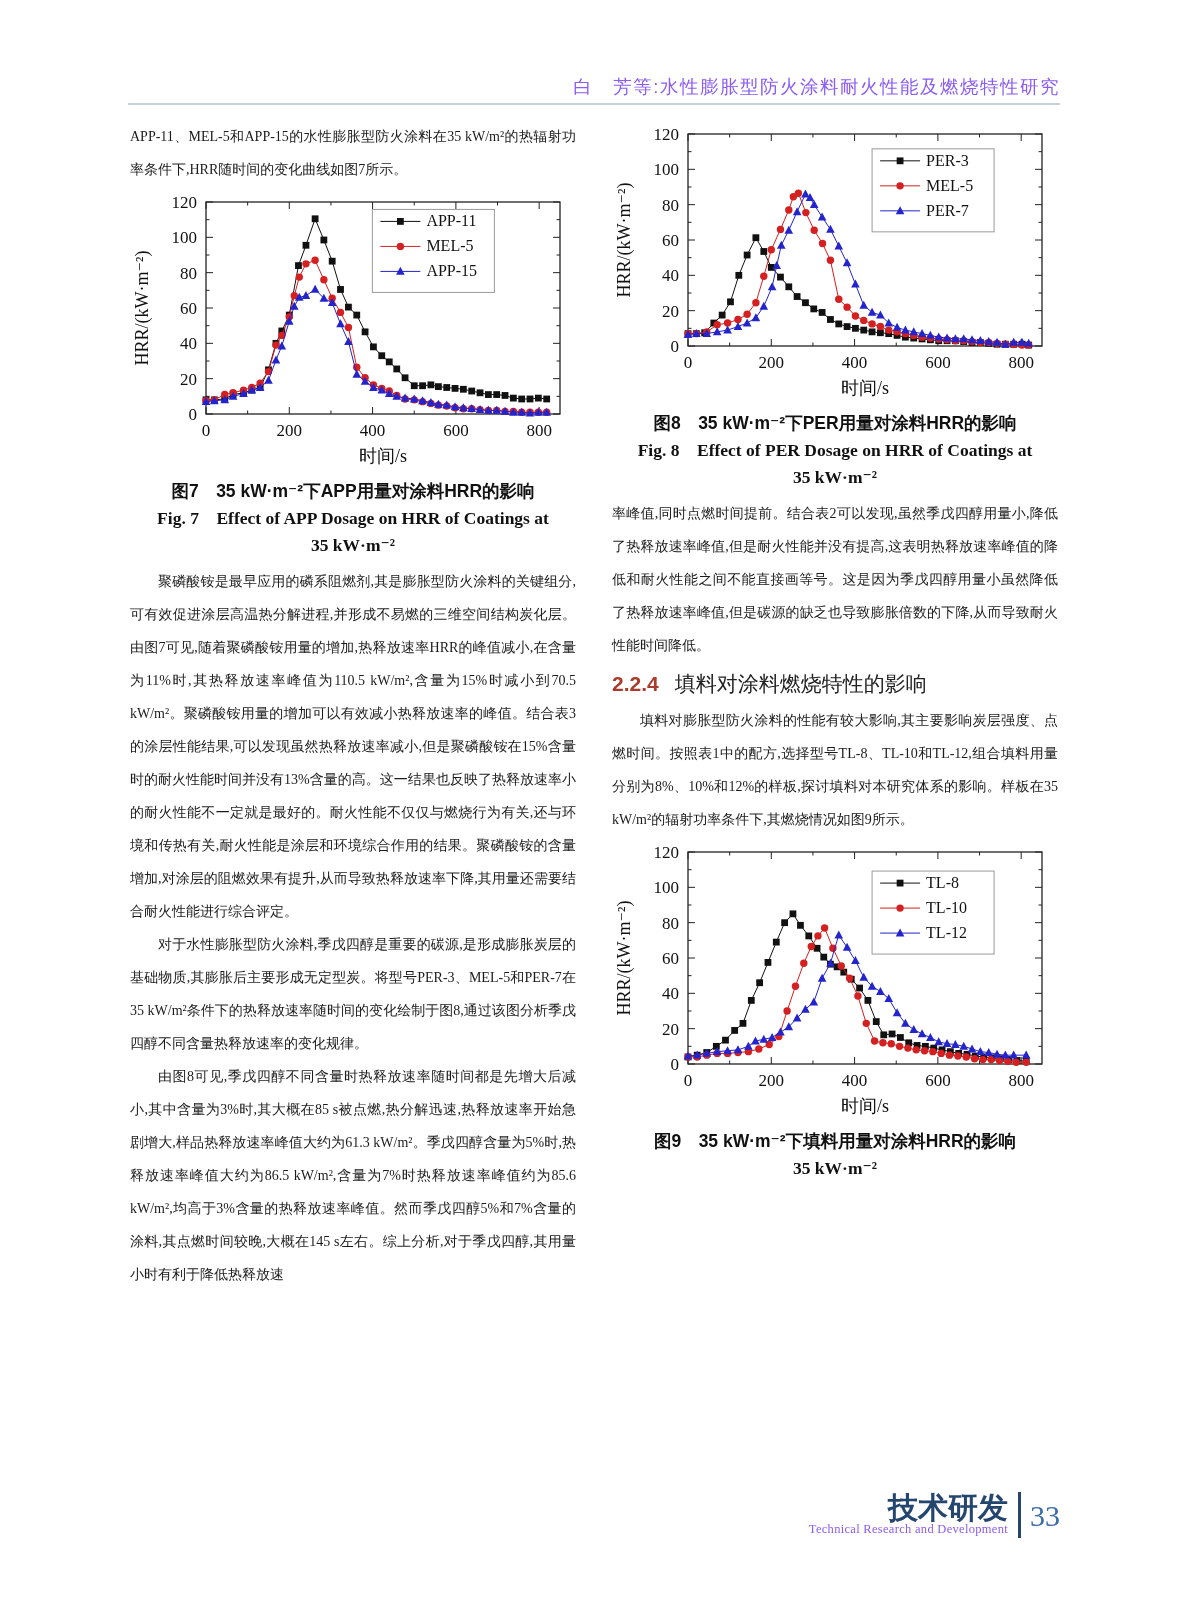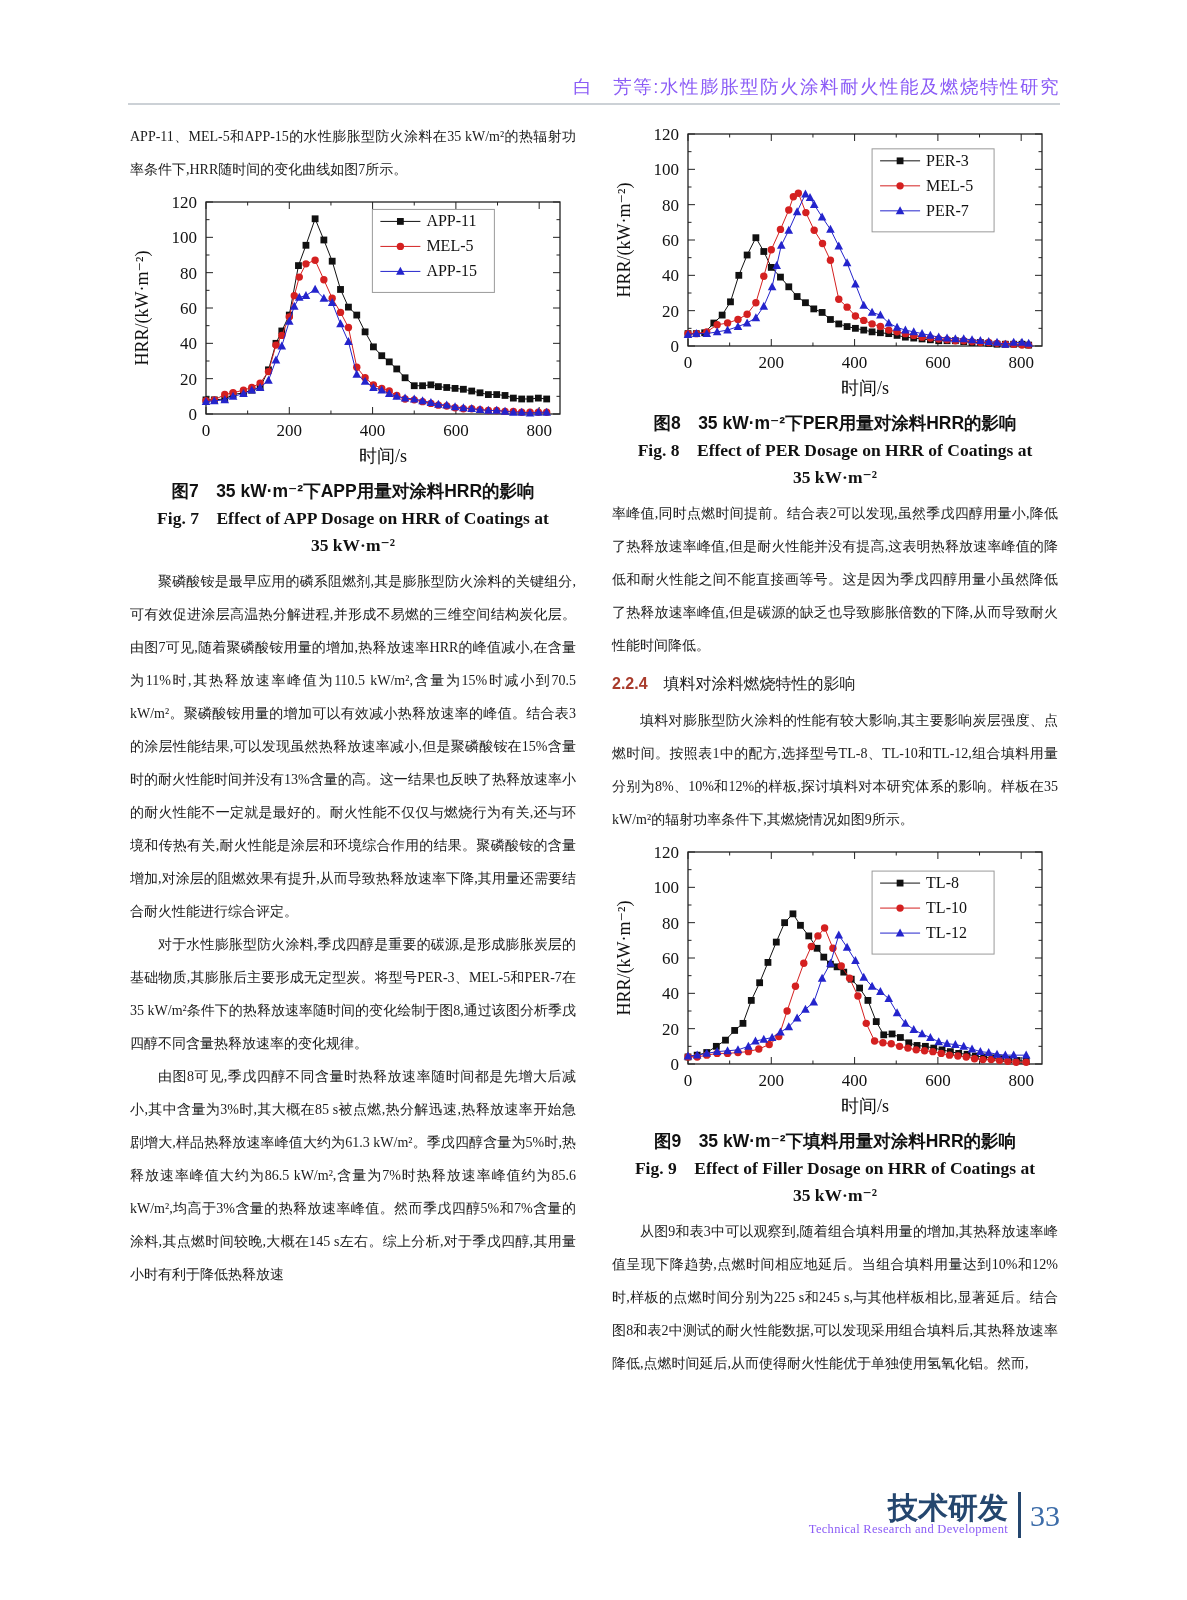--- a/index.html
+++ b/index.html
@@ -14,21 +14,21 @@
   .col-right{left:612px;top:118px;}
   p.body{margin:0;font-size:14px;line-height:33px;text-align:justify;color:#1b1b1b;}
   p.indent{text-indent:2em;}
   figure{margin:6px 0 6px;padding:0;}
   svg.chart{display:block;margin:0 auto;}
   svg.chart text{font-family:"Liberation Serif","DejaVu Serif",serif;}
   .cap-zh{font-family:"Liberation Sans","DejaVu Sans",sans-serif;font-weight:bold;
         font-size:17.5px;text-align:center;line-height:27px;color:#111;}
   .cap-en{font-family:"Liberation Serif","DejaVu Serif",serif;font-weight:bold;
         font-size:17.5px;text-align:center;line-height:27px;color:#111;}
-  .sect{margin:4px 0 2px;font-size:16px;line-height:36px;}
+  .sect{margin:4px 0 2px;font-size:21px;line-height:36px;}
   .sect-num{color:#a93c2c;font-family:"Liberation Sans","DejaVu Sans",sans-serif;font-weight:bold;}
   .sect-title{font-family:"Liberation Sans","DejaVu Sans",sans-serif;color:#222;margin-left:16px;}
   .footer{position:absolute;top:1492px;right:127px;display:flex;align-items:flex-end;}
   .footer-zh{font-family:"Liberation Sans","DejaVu Sans",sans-serif;font-weight:bold;
         font-size:30px;color:#24466e;text-align:right;line-height:24px;}
   .footer-en{font-family:"Liberation Serif","DejaVu Serif",serif;font-size:12.5px;
         color:#8b5cf6;text-align:right;line-height:18px;letter-spacing:0.3px;}
   .footer-bar{width:3px;height:46px;background:#24466e;margin:0 9px 0 10px;}
   .footer-num{font-family:"Liberation Serif","DejaVu Serif",serif;font-size:30px;
         color:#3c6ca8;line-height:30px;margin-bottom:7px;}
@@ -666,25 +666,23 @@
           <rect x="284.68000000000006" y="37.68" width="6.8" height="6.8" fill="#111111"></rect>
           <text x="314.08000000000004" y="46.08" font-size="16" fill="#111">TL-8</text>
           <line x1="268.08000000000004" y1="66.08" x2="308.08000000000004" y2="66.08" stroke="#d42020" stroke-width="1"></line>
           <circle cx="288.08000000000004" cy="66.08" r="3.7" fill="#d42020"></circle>
           <text x="314.08000000000004" y="71.08" font-size="16" fill="#111">TL-10</text>
           <line x1="268.08000000000004" y1="91.08" x2="308.08000000000004" y2="91.08" stroke="#2424cc" stroke-width="1"></line>
           <path d="M288.08000000000004 86.48L292.38000000000005 94.48L283.78000000000003 94.48Z" fill="#2424cc"></path>
           <text x="314.08000000000004" y="96.08" font-size="16" fill="#111">TL-12</text>
         </svg>
       <div class="cap-zh">图9　35 kW·m⁻²下填料用量对涂料HRR的影响</div>
-      <div class="cap-en">Fig. 9　Effect of Filler Dosage on HRR of Coatings at</div>
       <div class="cap-en">35 kW·m⁻²</div>
     </figure>
 
-    <p class="body indent">从图9和表3中可以观察到,随着组合填料用量的增加,其热释放速率峰值呈现下降趋势,点燃时间相应地延后。当组合填料用量达到10%和12%时,样板的点燃时间分别为225 s和245 s,与其他样板相比,显著延后。结合图8和表2中测试的耐火性能数据,可以发现采用组合填料后,其热释放速率降低,点燃时间延后,从而使得耐火性能优于单独使用氢氧化铝。然而,</p>
   </div>
 
   <div class="footer">
     <div>
       <div class="footer-zh">技术研发</div>
       <div class="footer-en">Technical Research and Development</div>
     </div>
     <div class="footer-bar"></div>
     <div class="footer-num">33</div>
   </div>

